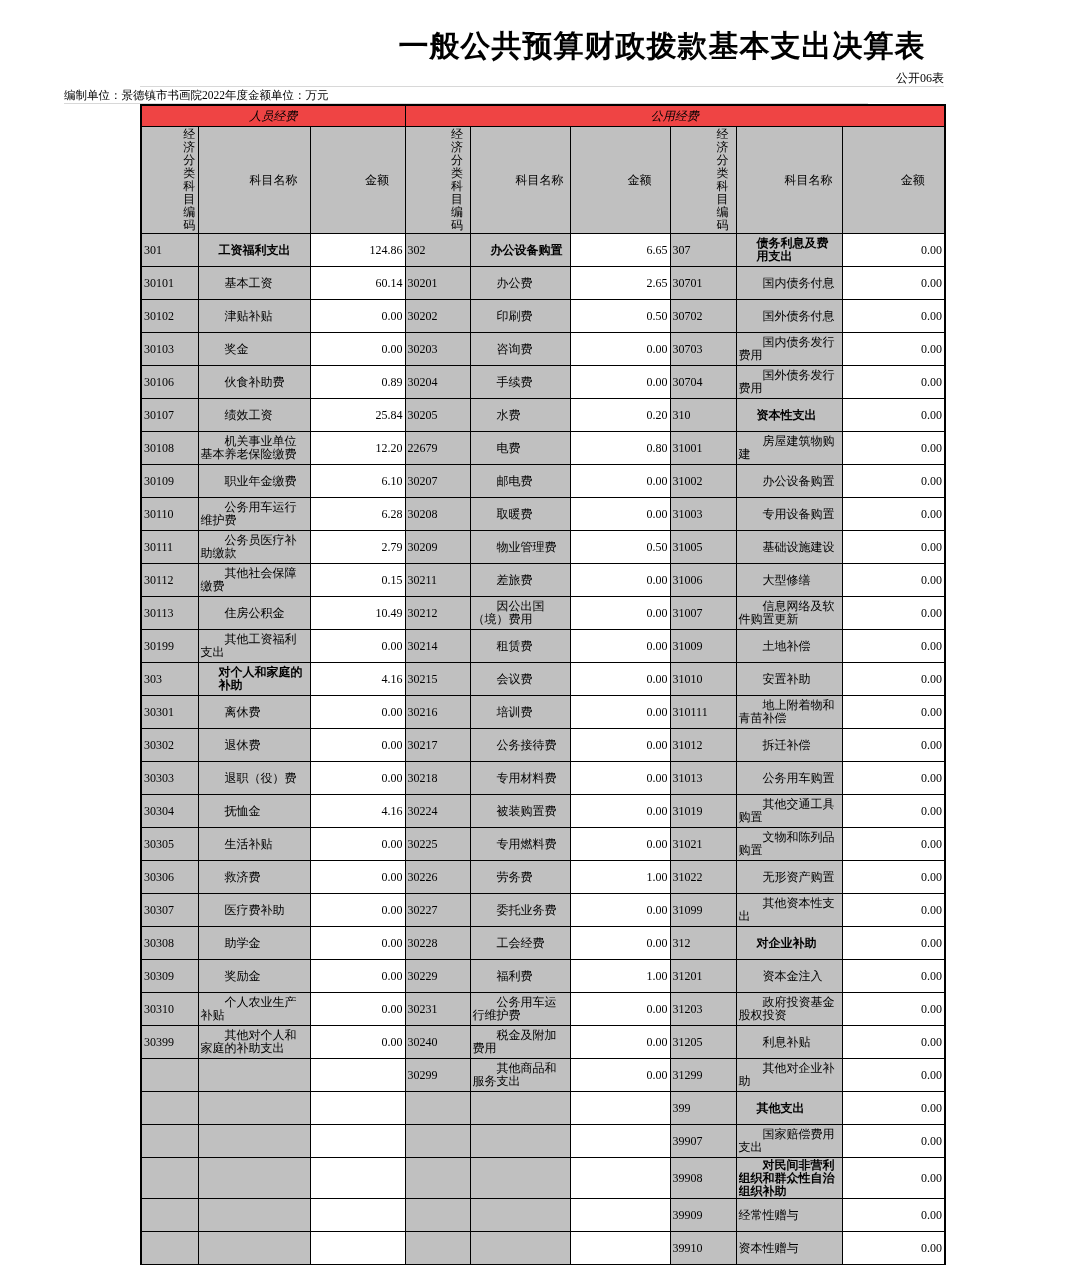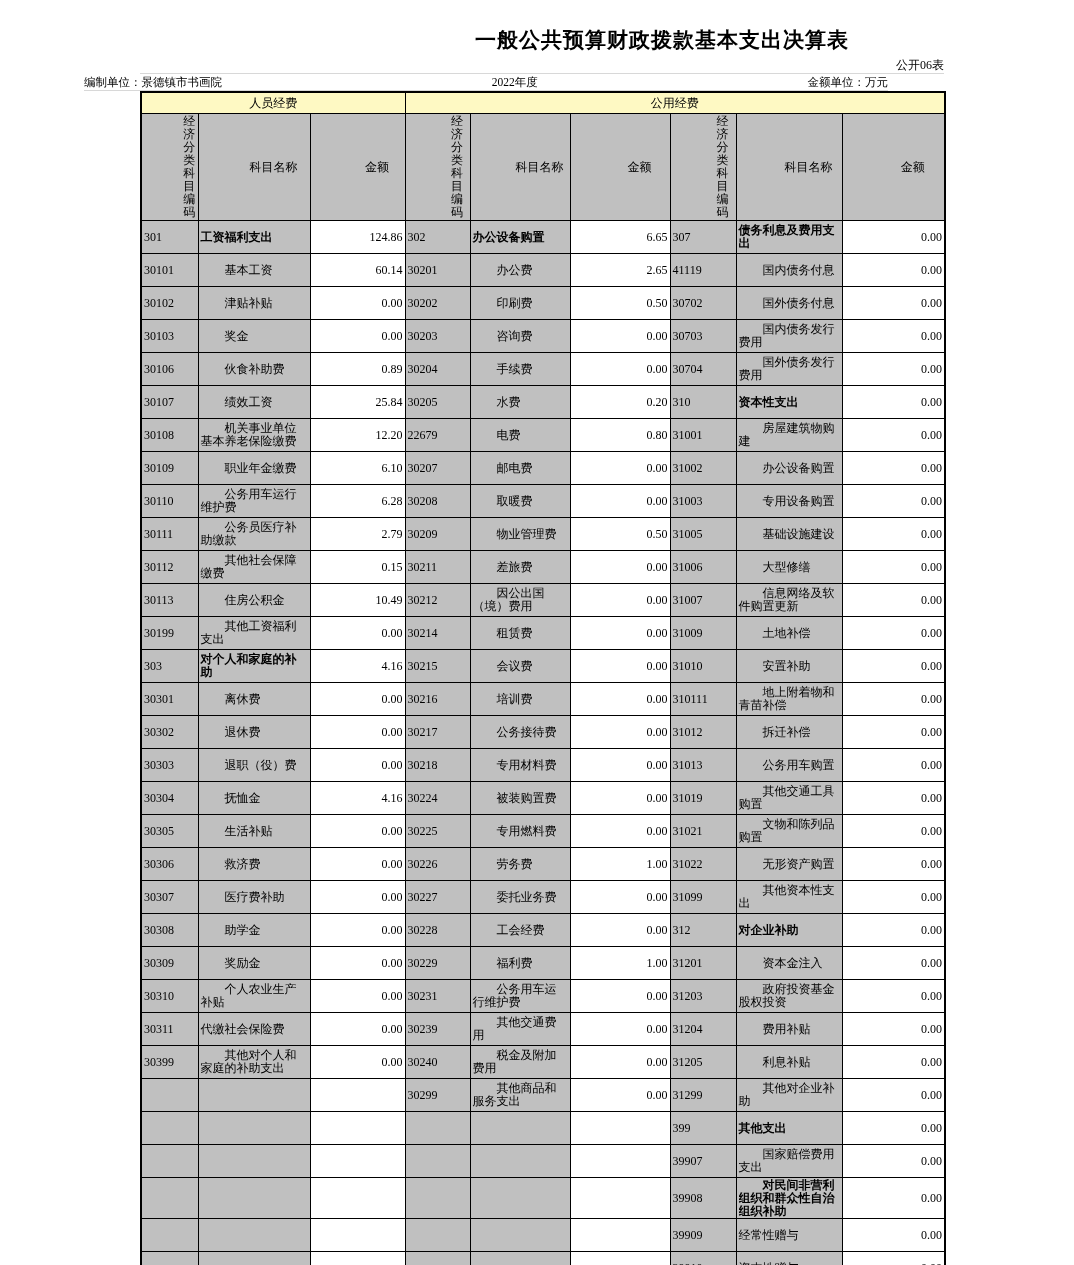--- a/index.html
+++ b/index.html
@@ -3,46 +3,46 @@
 <meta charset="utf-8">
 <style>
   html,body{margin:0;padding:0;background:#ffffff;}
   body{
     width:1074px;height:1265px;position:relative;
     font-family:"Liberation Serif","DejaVu Serif",serif;
     color:#000;
   }
   .title{
     box-sizing:border-box;width:1074px;padding:26px 0 4px 250px;
-    text-align:center;font-size:21px;font-weight:bold;letter-spacing:1px;
+    text-align:center;font-size:30px;font-weight:bold;letter-spacing:1px;
   }
   .sheet-row{
     margin-left:140px;width:804px;height:15px;line-height:15px;
     text-align:right;font-size:12px;border-bottom:1px solid #d8d8d8;
   }
   .info-row{
-    margin-left:84px;width:804px;height:16px;line-height:16px;
-    display:flex;justify-content:space-between;font-size:11.5px;
+    margin-left:64px;width:804px;height:16px;line-height:16px;
+    display:flex;justify-content:flex-start;font-size:11.5px;
     border-bottom:1px solid #d8d8d8;
   }
   table.budget{
     margin-left:140px;width:804px;border-collapse:collapse;table-layout:fixed;
     border:2px solid #000;
   }
   table.budget th,table.budget td{
     border:1px solid #000;font-size:12px;line-height:13px;
     padding:1px 2px;overflow:hidden;vertical-align:middle;
     font-weight:normal;
   }
-  tr.grp th{background:#fef9c3;height:18px;text-align:center;}
+  tr.grp th{background:#ef4444;height:18px;text-align:center;font-style:italic;}
   tr.cols th{background:#c0c0c0;height:45px;text-align:center;white-space:pre-line;padding-left:41px;}
   td.g{background:#c0c0c0;}
   td.code{text-align:left;padding-left:3px;}
   td.amt{background:#fff;text-align:right;padding-right:4px;}
-  td.b,td.b .nm{font-weight:bold;}
+  td.b,td.b .nm{font-weight:bold;padding-left:18px;}
   tbody td{height:30px;}
   .nm{text-indent:0;}
   td.clip .nm{max-height:38px;overflow:hidden;font-weight:bold;}
 </style>
 </head>
 <body>
 
 <div class="title">一般公共预算财政拨款基本支出决算表</div>
 
 <div class="sheet-row">
@@ -109,21 +109,21 @@
         <td class="code g">30101</td>
         <td class="name g">
           <div class="nm">　　基本工资</div>
         </td>
         <td class="amt">60.14</td>
         <td class="code g">30201</td>
         <td class="name g">
           <div class="nm">　　办公费</div>
         </td>
         <td class="amt">2.65</td>
-        <td class="code g">41119</td>
+        <td class="code g">30701</td>
         <td class="name g">
           <div class="nm">　　国内债务付息</div>
         </td>
         <td class="amt">0.00</td>
       </tr>
       <tr>
         <td class="code g">30102</td>
         <td class="name g">
           <div class="nm">　　津贴补贴</div>
         </td>
@@ -486,37 +486,20 @@
         </td>
         <td class="amt">0.00</td>
         <td class="code g">30231</td>
         <td class="name g">
           <div class="nm">　　公务用车运行维护费</div>
         </td>
         <td class="amt">0.00</td>
         <td class="code g">31203</td>
         <td class="name g">
           <div class="nm">　　政府投资基金股权投资</div>
-        </td>
-        <td class="amt">0.00</td>
-      </tr>
-      <tr>
-        <td class="code g">30311</td>
-        <td class="name g">
-          <div class="nm">代缴社会保险费</div>
-        </td>
-        <td class="amt">0.00</td>
-        <td class="code g">30239</td>
-        <td class="name g">
-          <div class="nm">　　其他交通费用</div>
-        </td>
-        <td class="amt">0.00</td>
-        <td class="code g">31204</td>
-        <td class="name g">
-          <div class="nm">　　费用补贴</div>
         </td>
         <td class="amt">0.00</td>
       </tr>
       <tr>
         <td class="code g">30399</td>
         <td class="name g">
           <div class="nm">　　其他对个人和家庭的补助支出</div>
         </td>
         <td class="amt">0.00</td>
         <td class="code g">30240</td>

